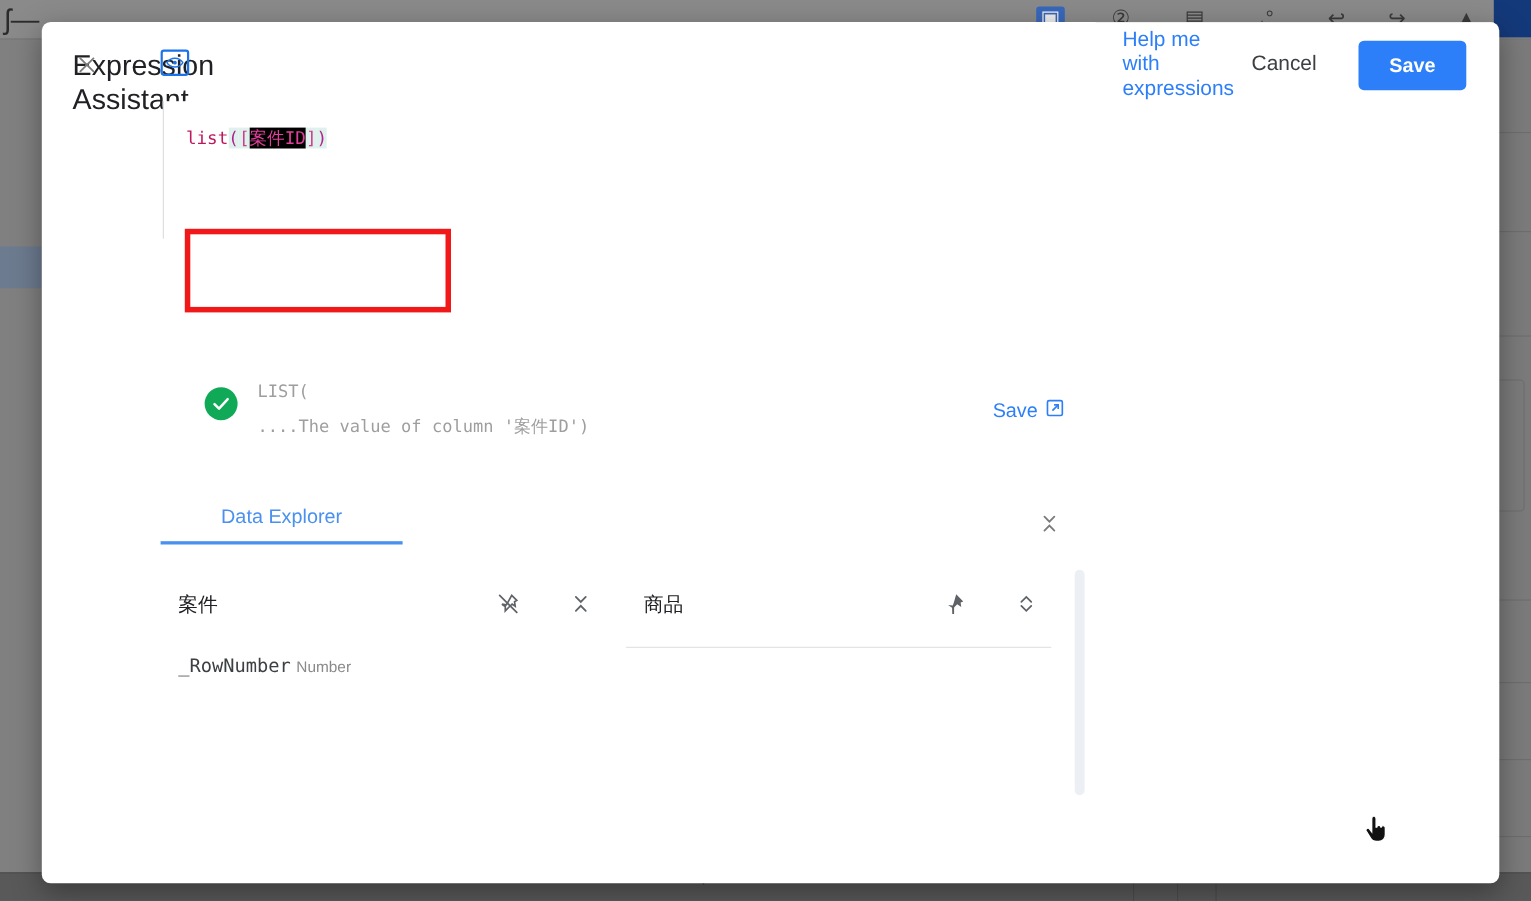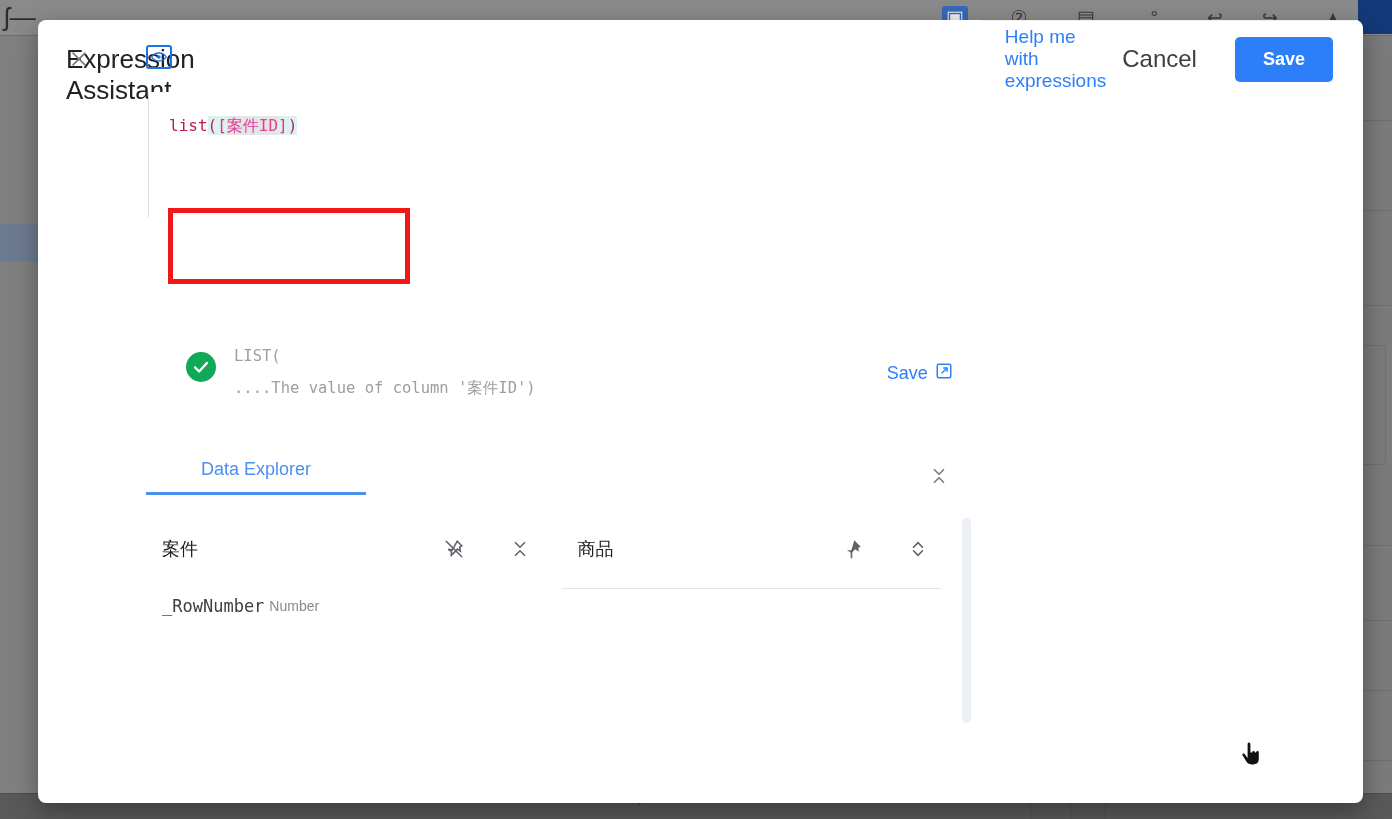--- a/index.html
+++ b/index.html
@@ -198,21 +198,21 @@
     border-left: 1px solid #dadce0;
     background: #fff;
     font-family: "DejaVu Sans Mono", "Liberation Mono", monospace;
     font-size: 16px;
     padding: 24px 0 0 20px;
     cursor: text;
     white-space: pre;
   }
   .tok-fn     { color: #be185d; }
   .tok-paren  { color: #b0238f; background: #dff1ec; }
-  .tok-col    { color: #e0409a; background: #e5e5e5; }
+  .tok-col    { color: #e0409a; background: #000000; }
   .tok-brk    { color: #d43b8f; background: #dff1ec; }
   .resize-grip {
     position: absolute;
     right: 2px;
     bottom: 2px;
     width: 12px; height: 12px;
     cursor: nwse-resize;
     color: #9aa0a6;
   }
   
@@ -401,21 +401,21 @@
     font-size: 19px;
     cursor: pointer;
   }
   .footer-right {
     margin-left: auto;
     display: flex;
     align-items: center;
     gap: 22px;
   }
   .btn-cancel {
-    font-size: 24px;
+    font-size: 19px;
     color: #3c4043;
     background: none;
     border: none;
     padding: 10px 16px;
     border-radius: 4px;
     cursor: pointer;
     font-family: "Liberation Sans", sans-serif;
   }
   .btn-save {
     font-size: 18px;

